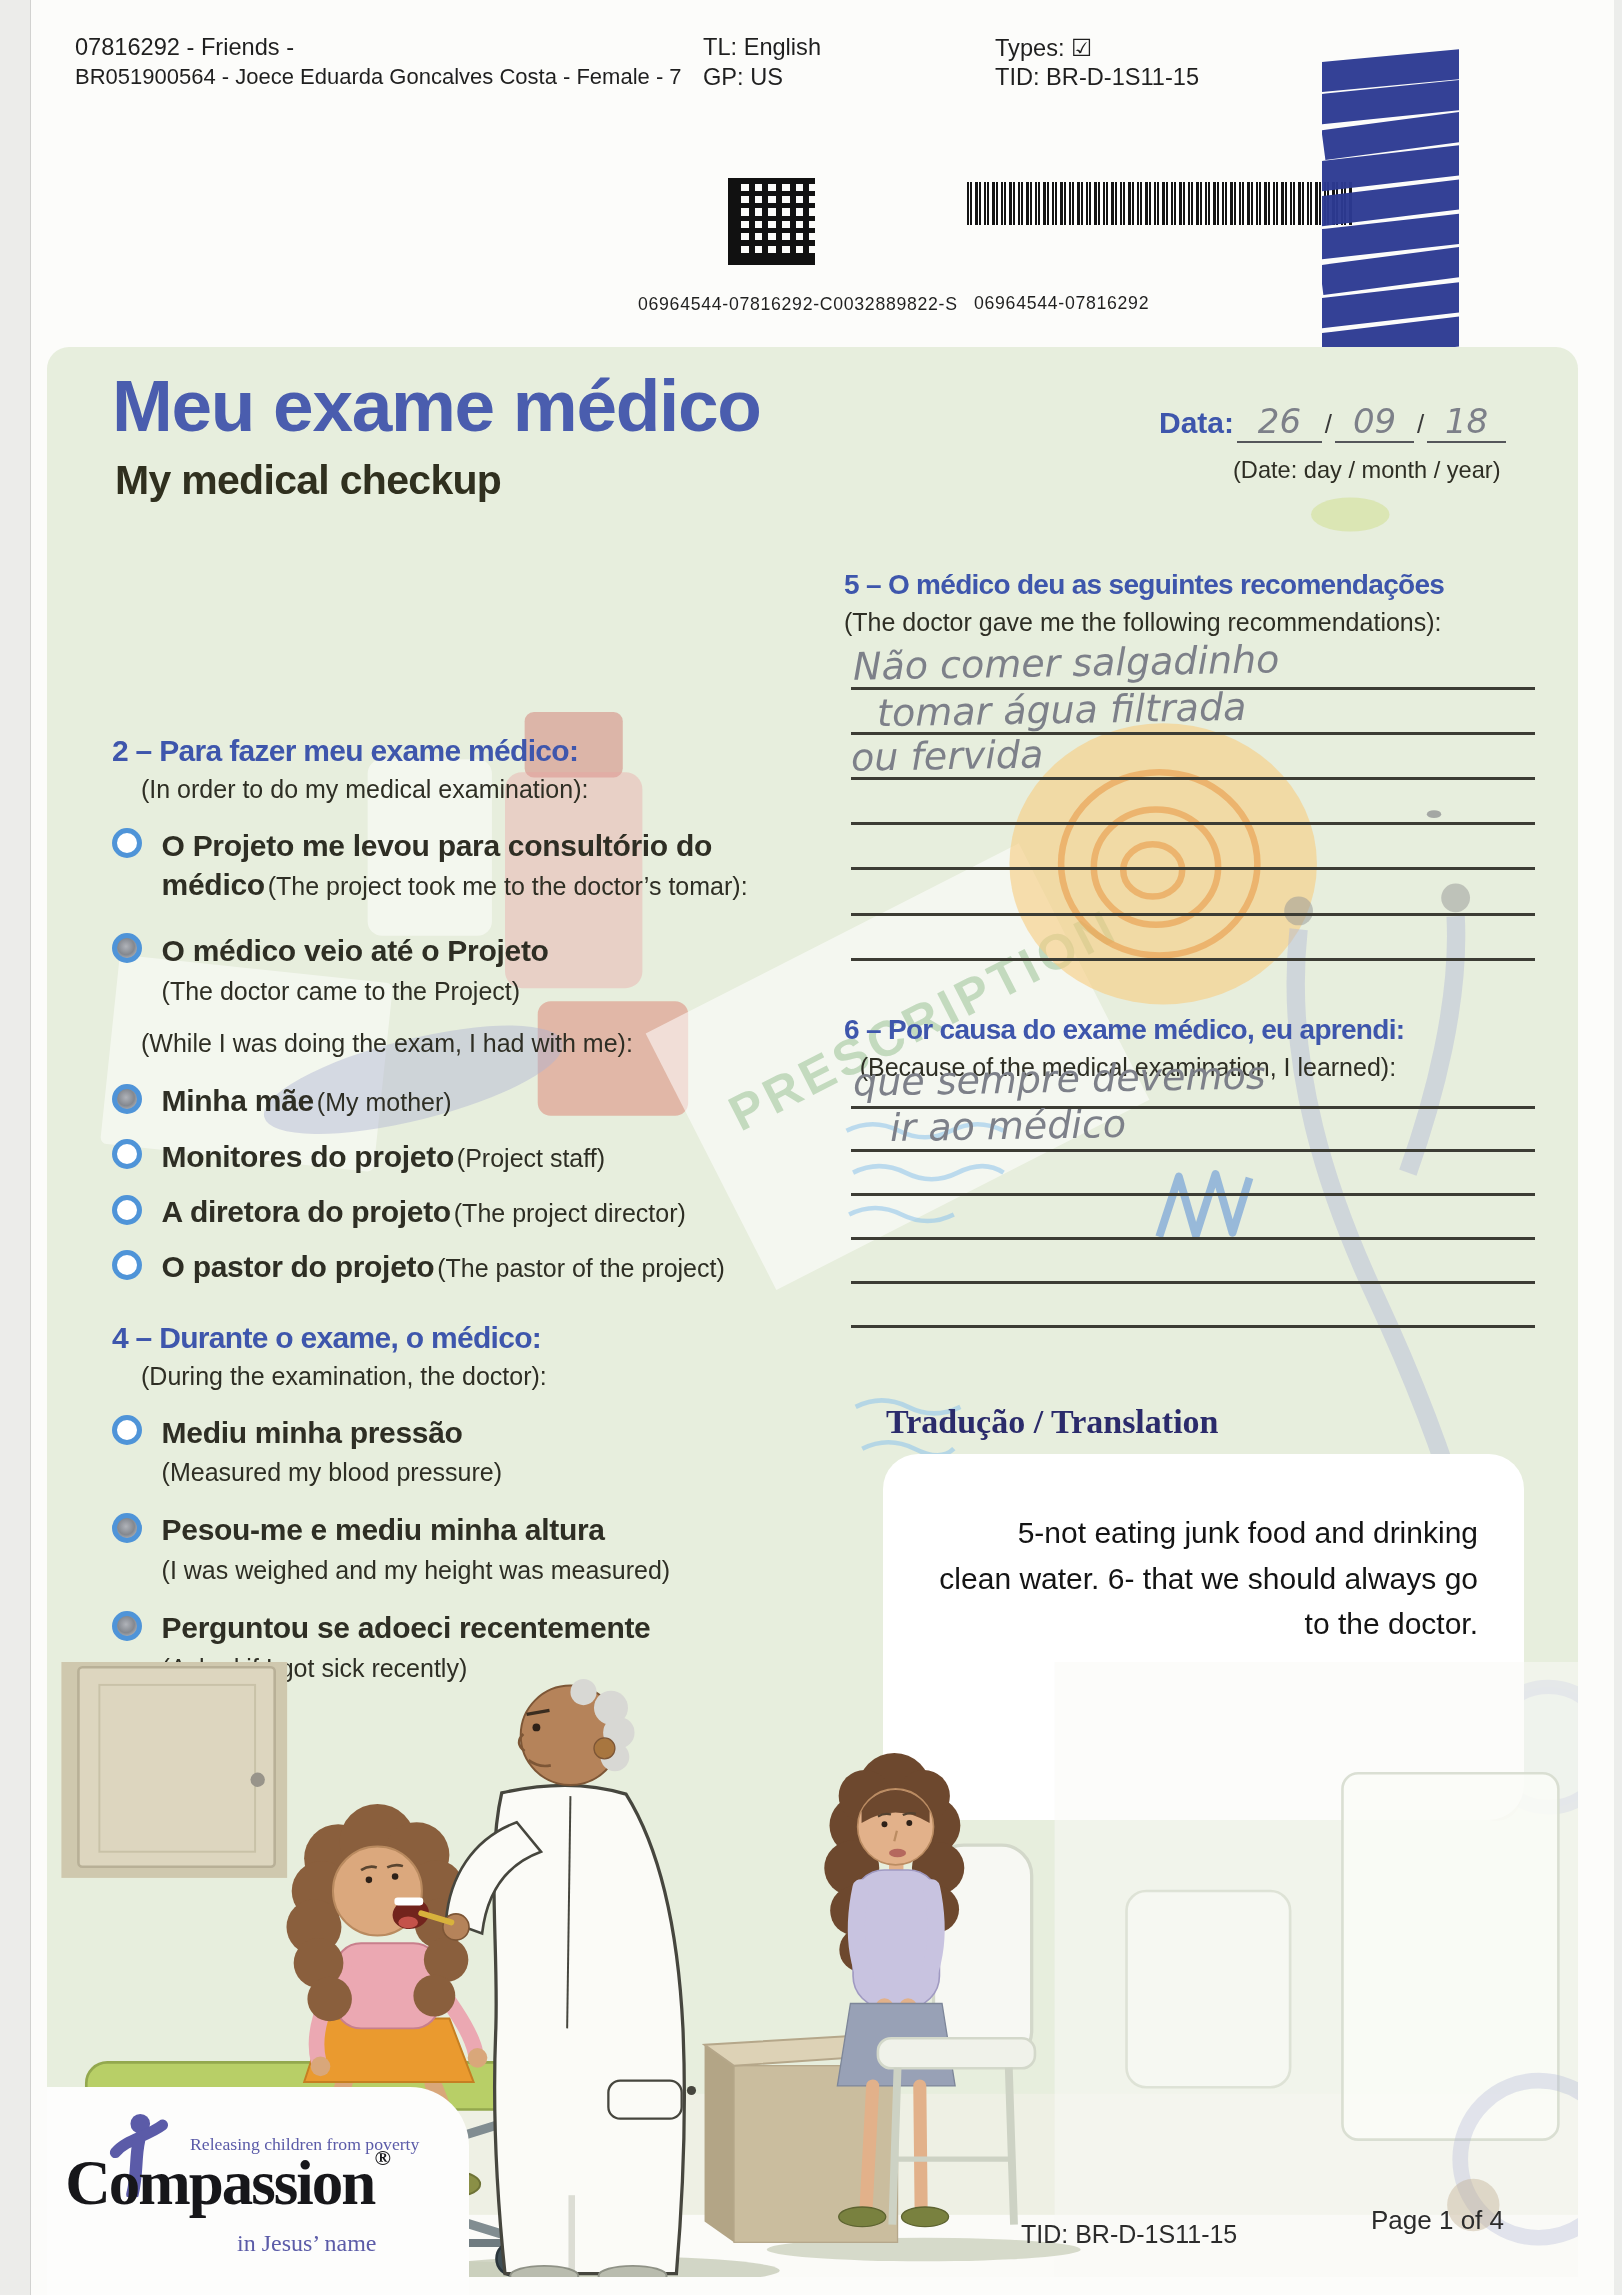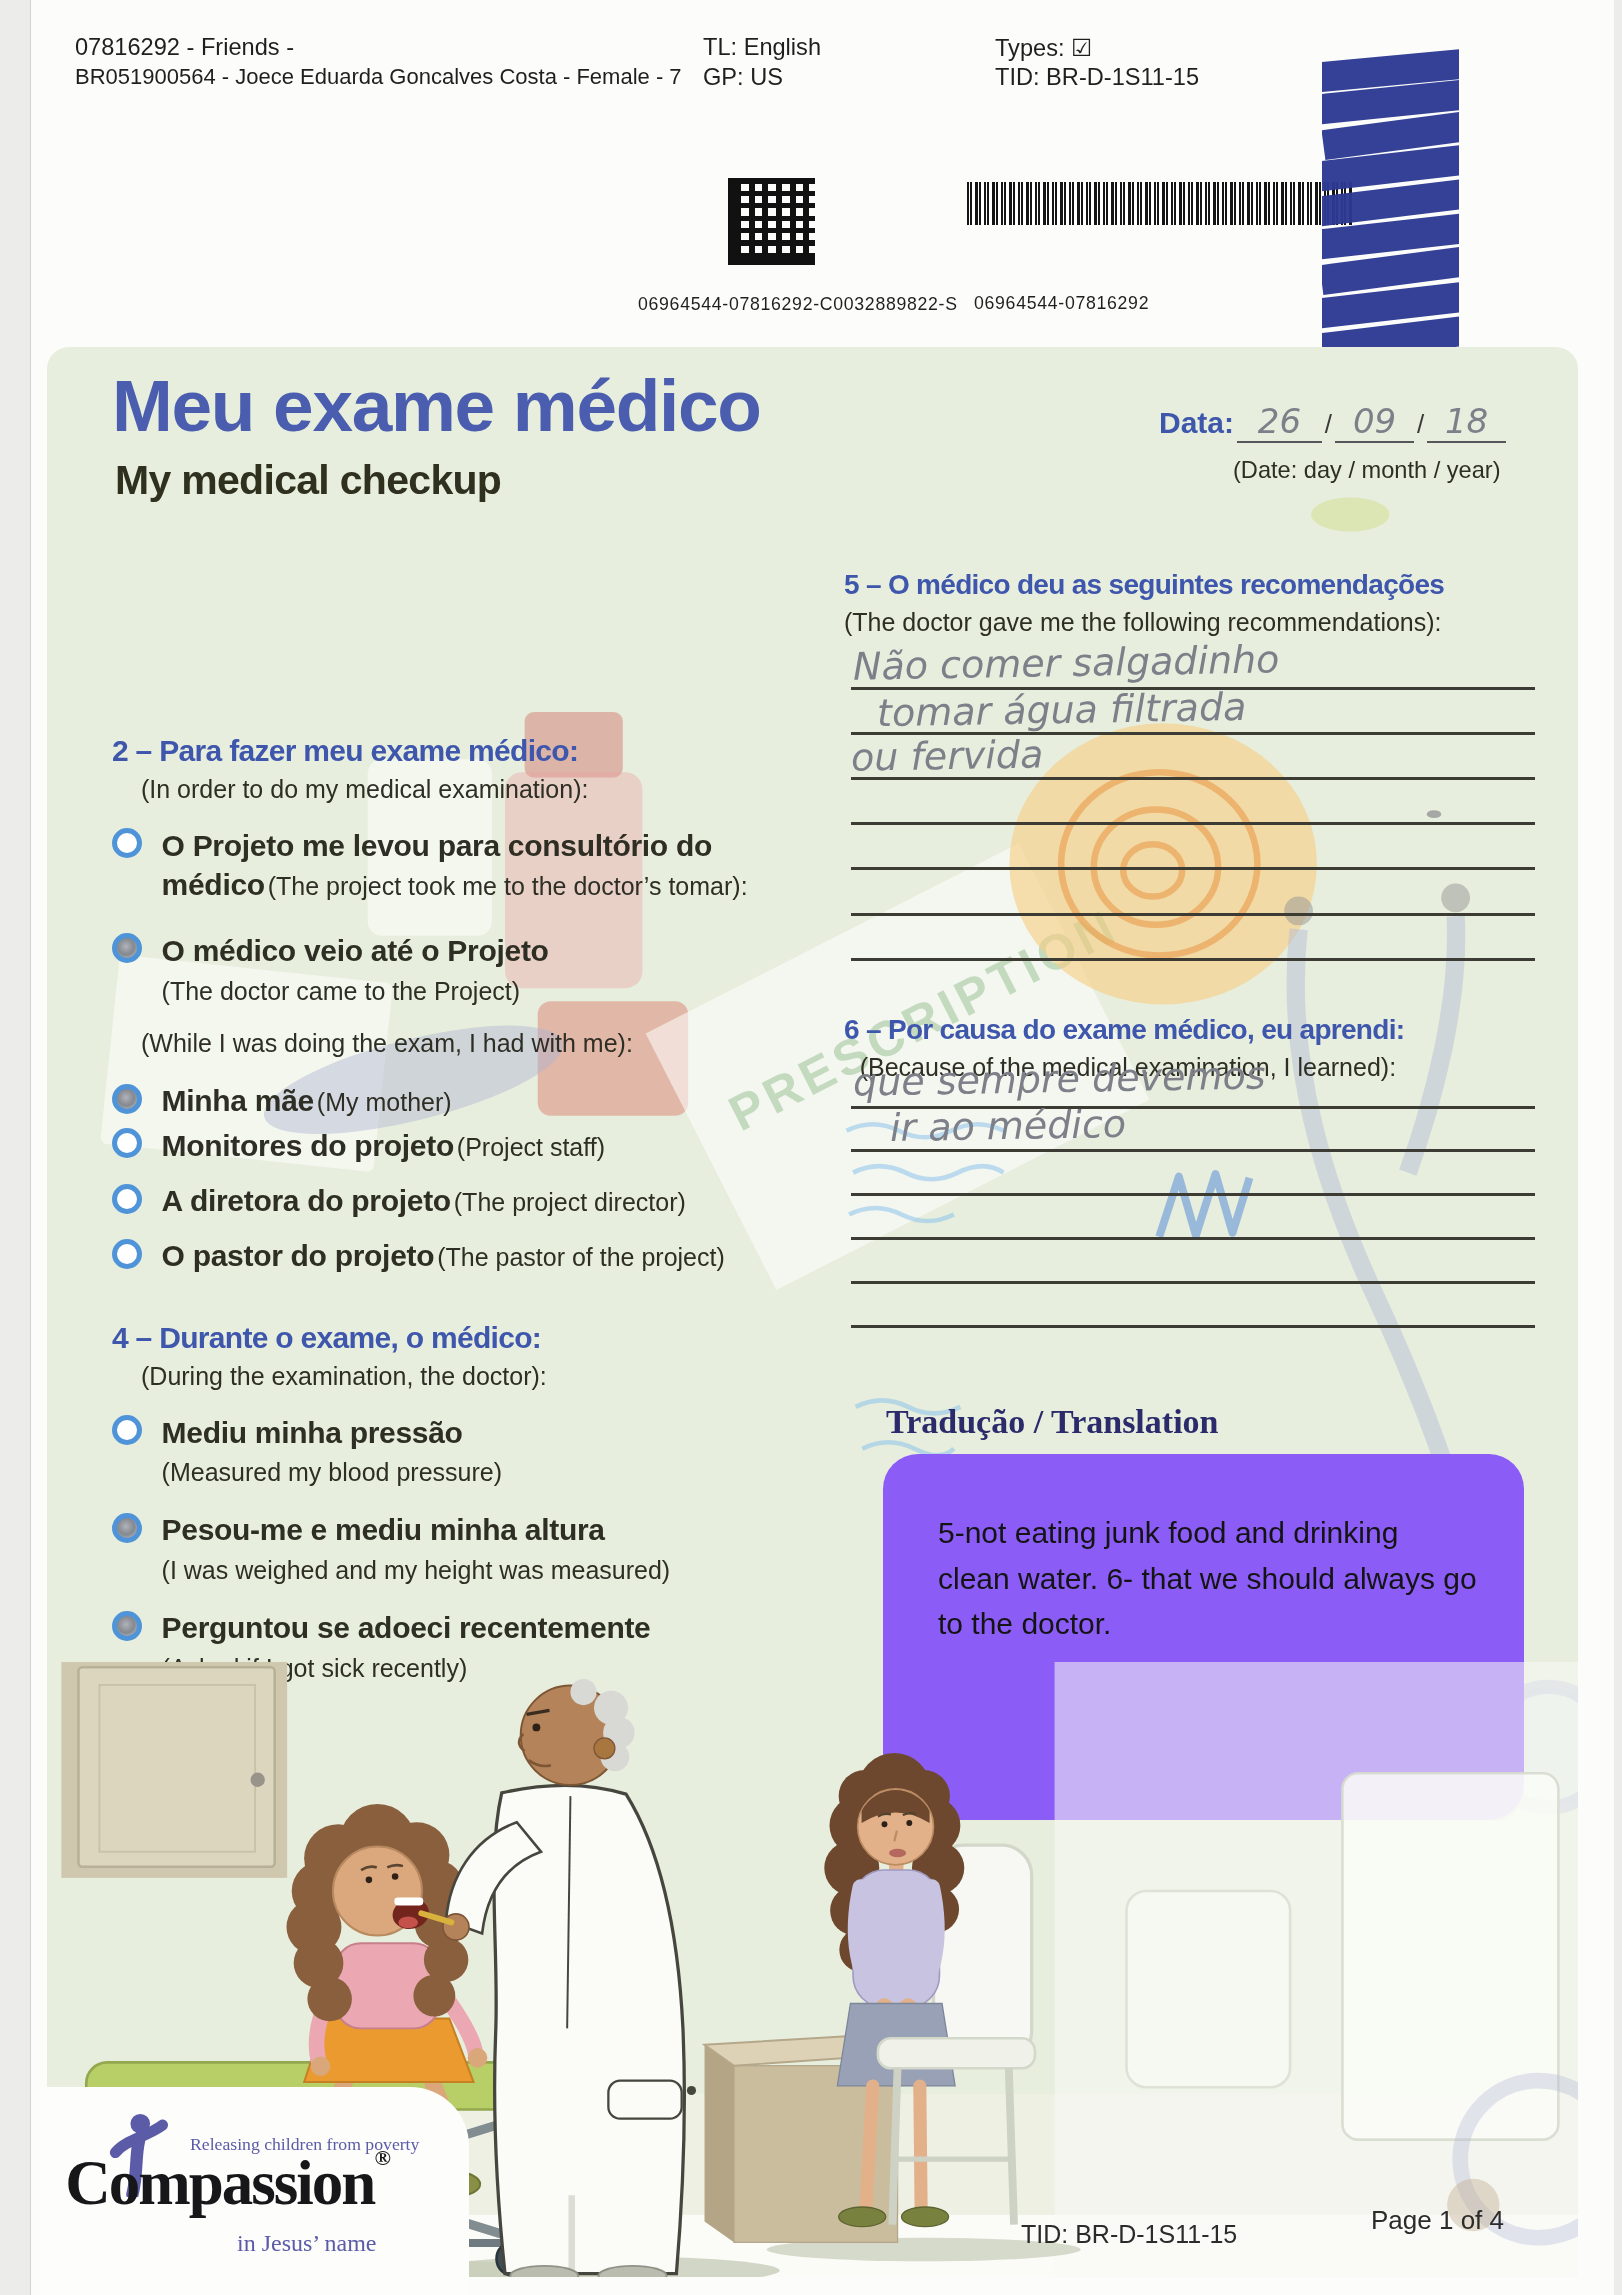--- a/index.html
+++ b/index.html
@@ -30,21 +30,21 @@
   .radio{width:30px;height:30px;border-radius:50%;border:5.2px solid #4f94d8;background:#fff;box-sizing:border-box;flex:none;margin-top:2.6px;}
   .radio.checked{background:radial-gradient(circle at 45% 42%,#b0b3b9 0%,#84888f 52%,#a9adb4 78%,#fff 85%);}
   .opt-pt{font-size:30px;font-weight:bold;color:#2e2e24;line-height:1.32;letter-spacing:-0.3px;}
   .opt-en{font-size:25px;font-weight:normal;color:#2e2e24;line-height:1.3;}
   .hw{font-family:"DejaVu Sans",sans-serif;font-style:italic;color:#7d8089;white-space:nowrap;}
   .rule{position:absolute;height:0;border-bottom:3.3px solid #3c3c34;left:6.5px;width:684px;}
   .blank-month{display:inline-block;width:236px;border-bottom:4.6px solid #4a5dae;text-align:center;}
   .blank-year{display:inline-block;width:209px;border-bottom:4.6px solid #4a5dae;text-align:center;}
   .dfield{display:inline-block;border-bottom:2.6px solid #55565a;text-align:center;}
   .trans-h{font-family:"Liberation Serif",serif;font-weight:bold;font-size:34px;color:#2b2b6b;}
-  .trans-box{background:#8b5cf6;border-radius:35px;}
+  .trans-box{background:#ffffff;border-radius:35px;text-align:right;}
   .trans-text{font-size:30px;line-height:1.52;color:#141414;}
   .logo-box{left:47px;top:2087px;width:422px;height:208px;background:#fdfdfc;border-radius:0 59px 0 0;}
   .brand{font-family:"Liberation Serif",serif;font-weight:bold;font-size:63px;color:#17171a;letter-spacing:-2px;}
   .tag-top{font-family:"Liberation Serif",serif;font-size:17.7px;color:#5b5ba8;white-space:nowrap;}
   .tag-bottom{font-family:"Liberation Serif",serif;font-size:24px;color:#5b5ba8;white-space:nowrap;}
   .footer-txt{font-size:25px;color:#2b2b2b;white-space:nowrap;}
 </style>
 </head>
 <body>
 
@@ -152,21 +152,21 @@
     </div>
   </div>
 
   <div class="sec" style="left:65px;top:675px;">
     <div class="sec-en">(While I was doing the exam, I had with me):</div>
     <div class="opt" style="margin-top:23.6px;">
       <span class="radio checked"></span>
       <div><span class="opt-pt">Minha mãe</span>
            <span class="opt-en">(My mother)</span></div>
     </div>
-    <div class="opt" style="margin-top:5px;">
+    <div class="opt" style="margin-top:16px;">
       <span class="radio"></span>
       <div><span class="opt-pt">Monitores do projeto</span>
            <span class="opt-en">(Project staff)</span></div>
     </div>
     <div class="opt" style="margin-top:15.7px;">
       <span class="radio"></span>
       <div><span class="opt-pt">A diretora do projeto</span>
            <span class="opt-en">(The project director)</span></div>
     </div>
     <div class="opt" style="margin-top:15.7px;">

